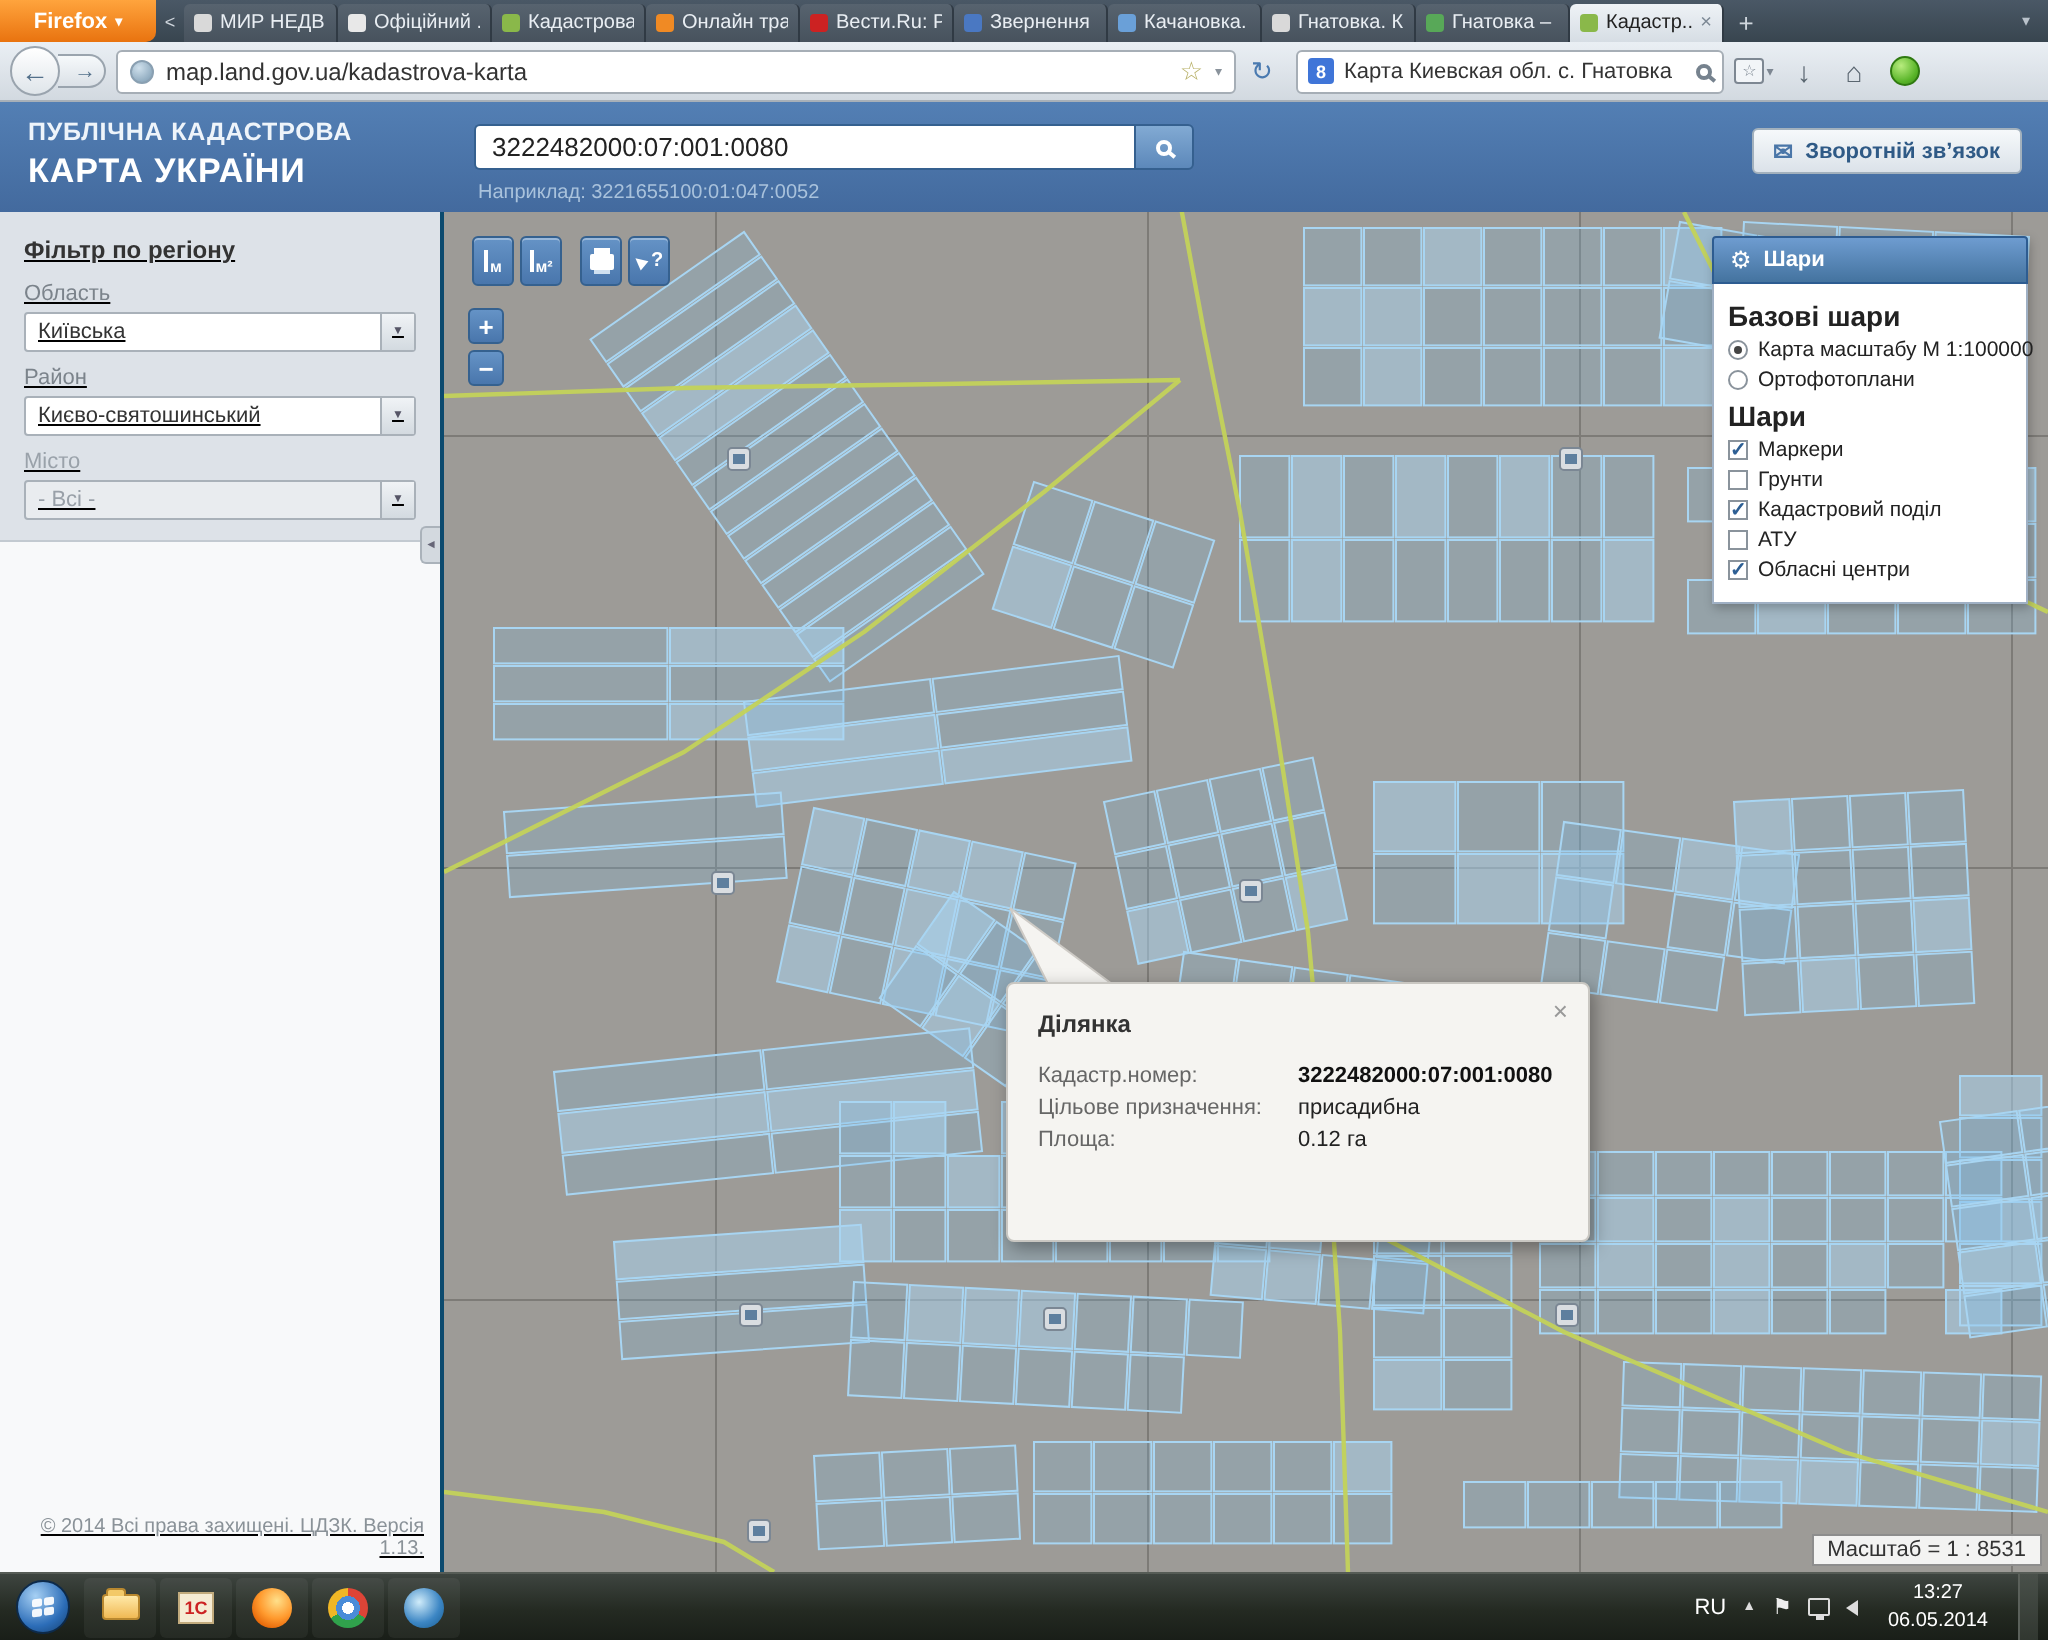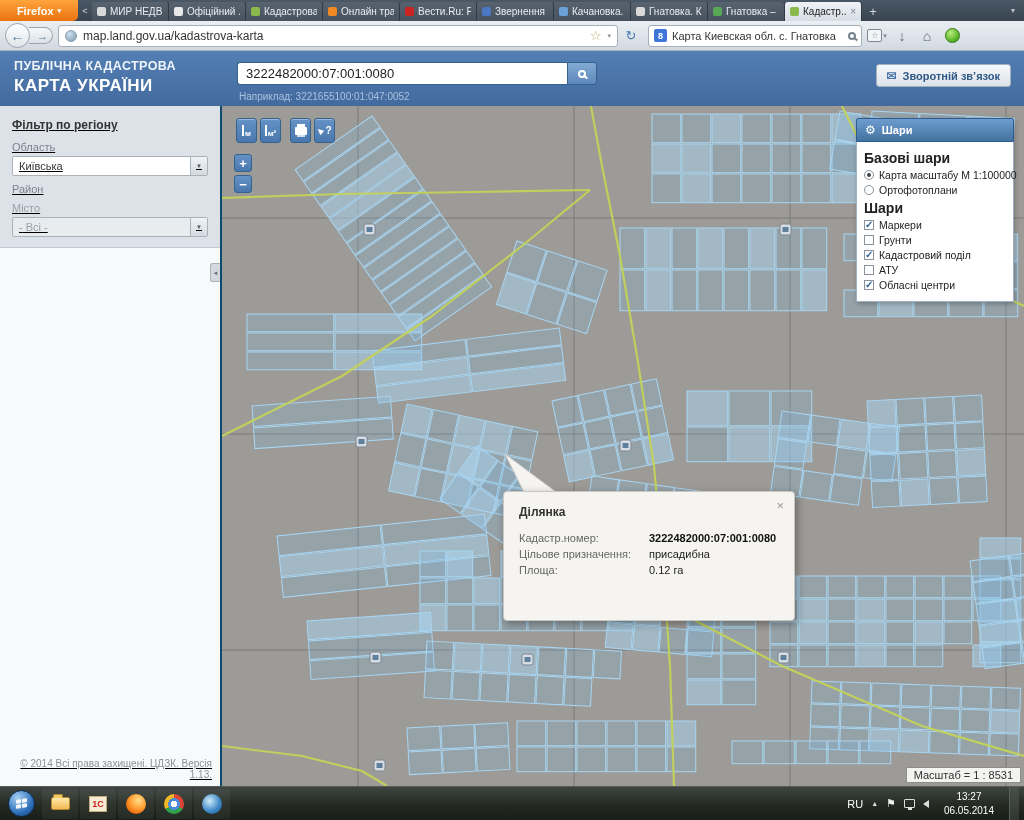--- a/index.html
+++ b/index.html
@@ -282,20 +282,24 @@
 
     <div class="sidebar">
       <div class="filter">
         <div class="filter-title">Фільтр по регіону</div>
         <div class="field-label">Область</div>
         <div class="select">
           <span class="val">Київська</span>
           <span class="dd">▼</span>
         </div>
         <div class="field-label">Район</div>
+        <div class="select">
+          <span class="val">Києво-святошинський</span>
+          <span class="dd">▼</span>
+        </div>
         <div class="field-label disabled">Місто</div>
         <div class="select disabled">
           <span class="val">- Всі -</span>
           <span class="dd">▼</span>
         </div>
       </div>
       <div class="sidebar-fill"></div>
       <div class="copyright">© 2014 Всі права захищені. ЦДЗК. Версія 1.13.</div>
       <div class="collapse-handle">◄</div>
     </div>

